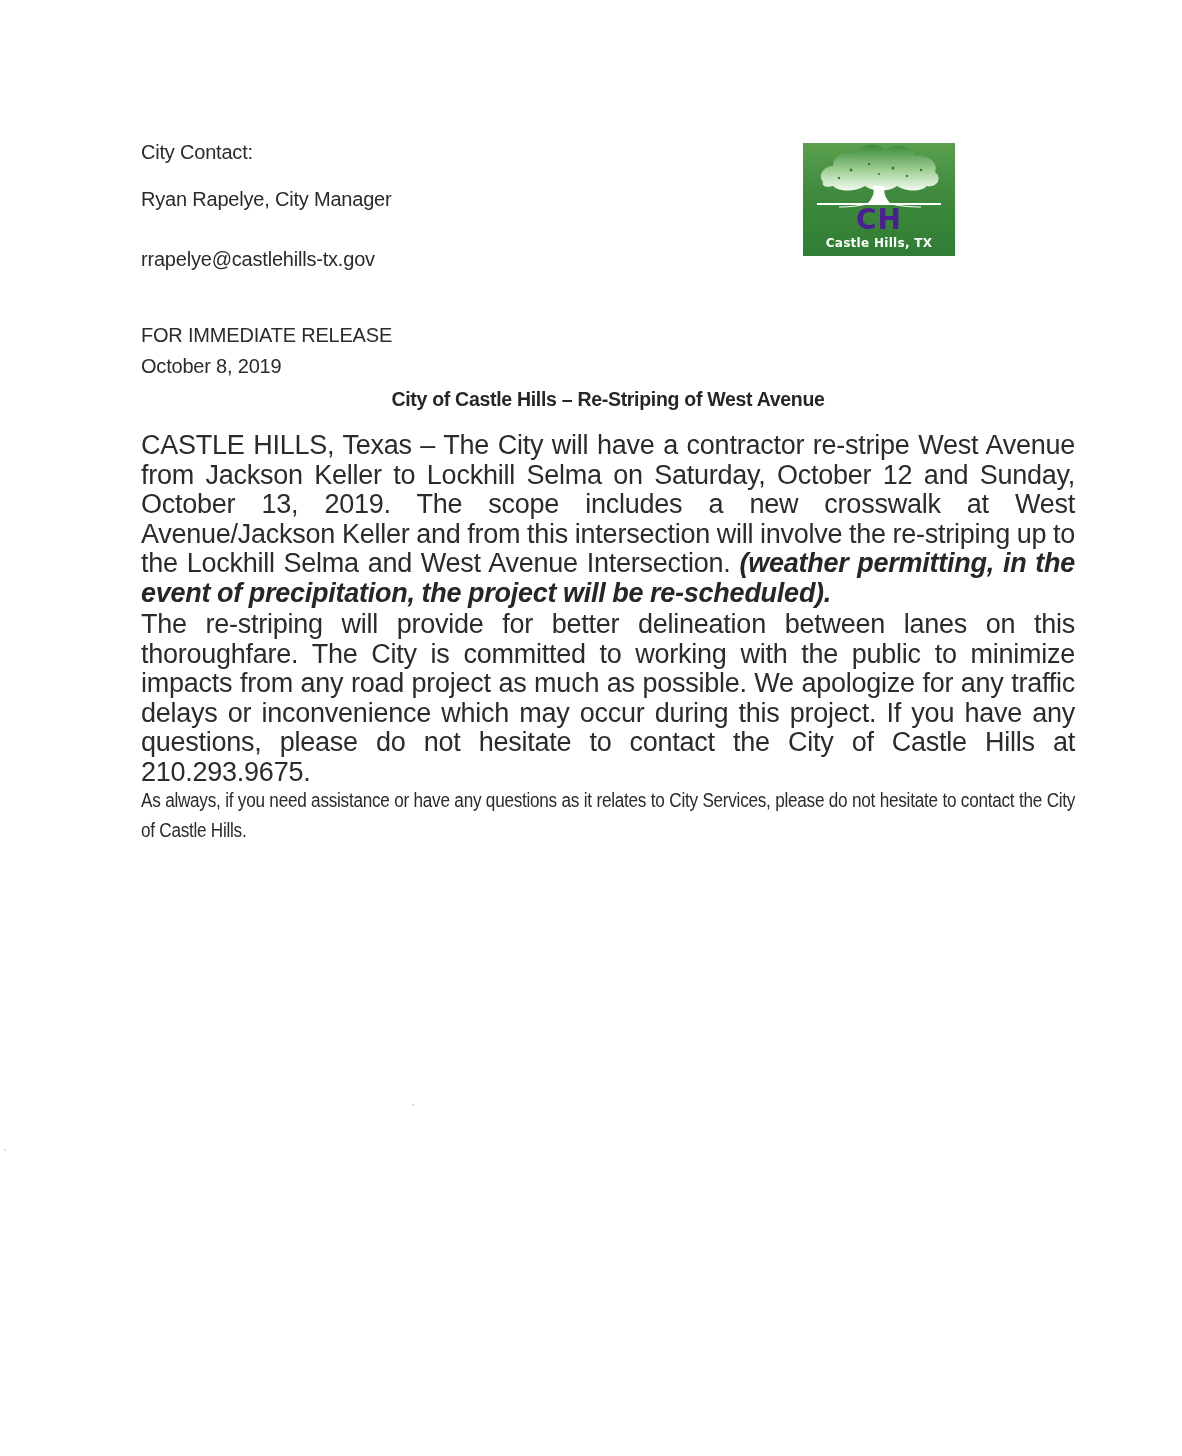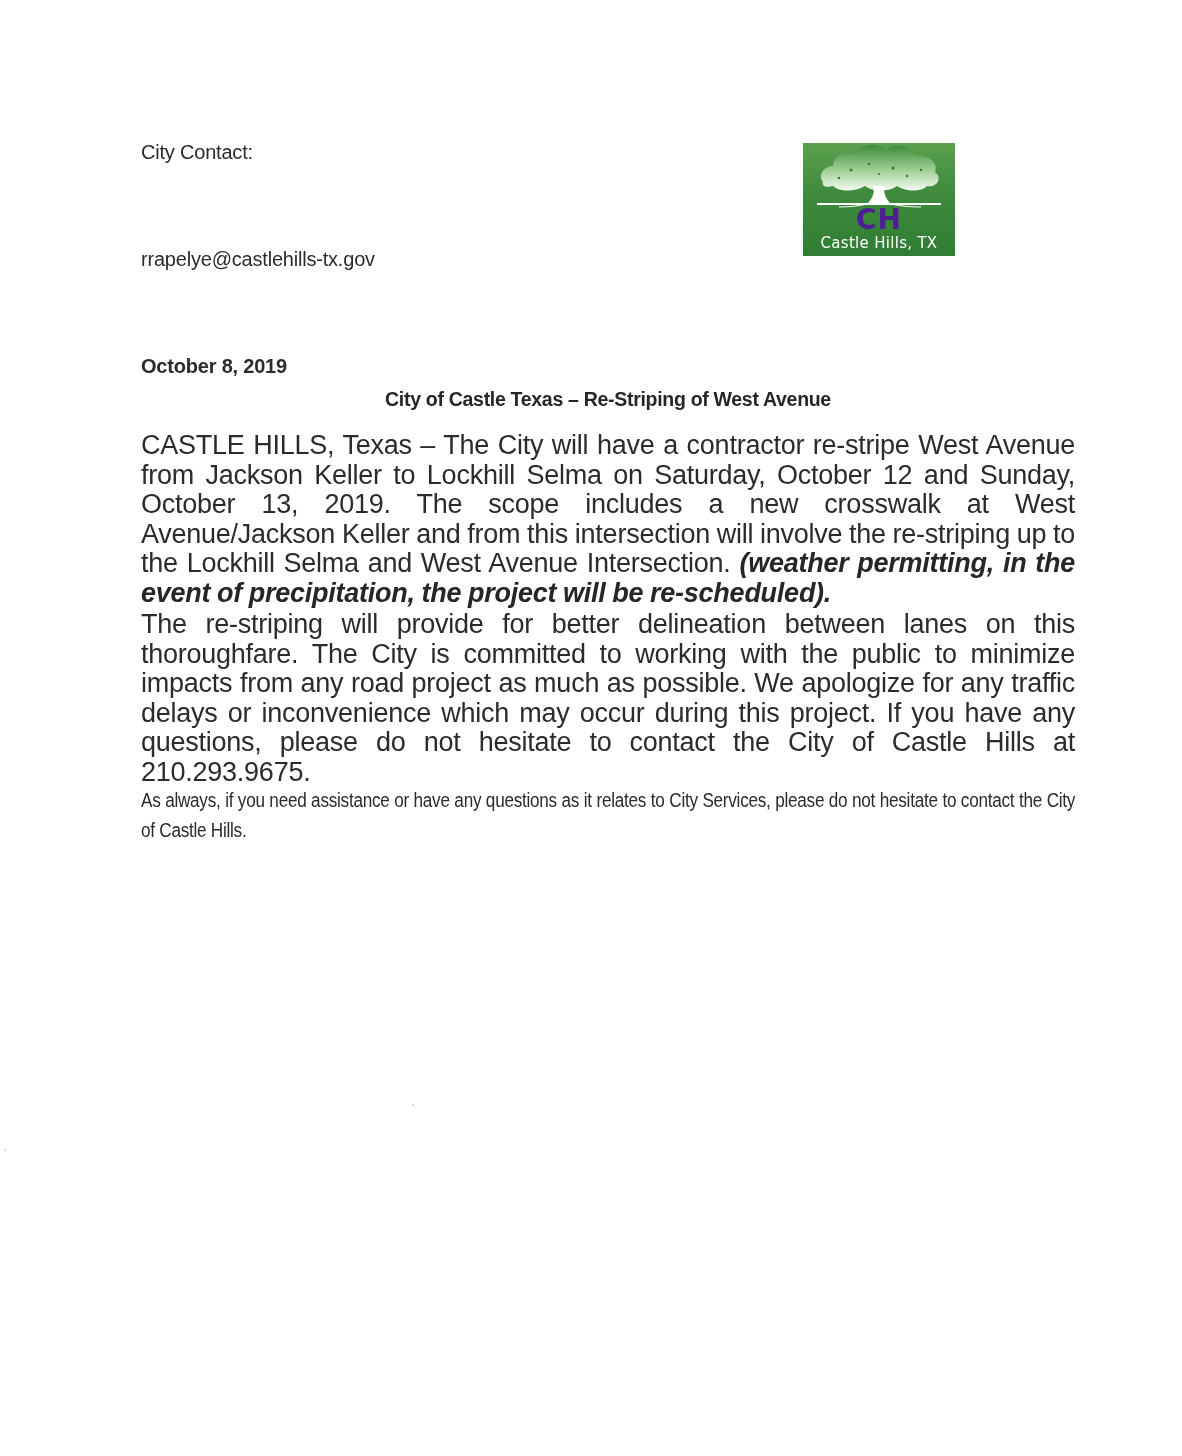--- a/index.html
+++ b/index.html
@@ -29,21 +29,21 @@
       font-size: 20px;
       line-height: 30px;
       white-space: nowrap;
       letter-spacing: -0.2px;
     }
     #contact-heading { top: 129px; }
     #contact-name { top: 176px; }
     #contact-phone { top: 206px; }
     #contact-email { top: 236px; }
     #release-label { top: 312px; }
-    #release-date { top: 343px; font-weight: bold; }
+    #release-date { top: 343px; }
 
     .title {
       position: absolute;
       left: 141px;
       width: 934px;
       top: 376px;
       text-align: center;
       font-weight: bold;
       font-size: 19.5px;
       line-height: 30px;
@@ -121,40 +121,41 @@
       letter-spacing: 1px;
     }
     .logo-sub {
       position: absolute;
       left: 0;
       width: 152px;
       top: 106px;
       text-align: center;
       color: #ffffff;
       font-family: "DejaVu Sans", sans-serif;
-      font-weight: normal;
-      font-size: 15px;
+      font-weight: bold;
+      font-size: 12px;
       line-height: 14px;
       letter-spacing: 0.3px;
     }
 
     .speck {
       position: absolute;
       width: 2px;
       height: 2px;
       background: #cfcfcf;
       border-radius: 50%;
     }
   </style>
 </head>
 <body>
 
 <div class="page">
 
   <div class="line" id="contact-heading">City Contact:</div>
+  <div class="line" id="contact-name">Ryan Rapelye, City Manager</div>
   <div class="line" id="contact-email">rrapelye@castlehills-tx.gov</div>
 
   <div class="logo">
     <div class="logo-box"></div>
     <svg class="logo-tree" viewBox="0 0 152 80" xmlns="http://www.w3.org/2000/svg">
       <defs>
         <linearGradient id="canopyGrad" x1="0" y1="0" x2="0" y2="1">
           <stop offset="0" stop-color="#3c8a3a"></stop>
           <stop offset="0.55" stop-color="#9fcf95"></stop>
           <stop offset="1" stop-color="#f3fbf1"></stop>
@@ -173,23 +174,24 @@
 
       <path d="M70 56 C72 62 70 68 64 74 L88 74 C82 68 80 62 82 56 Z" fill="#ffffff"></path>
 
       <rect x="14" y="73" width="124" height="2" fill="#ffffff"></rect>
       <path d="M64 74 C56 76 46 77 36 77 M88 74 C96 76 108 77 118 77" stroke="#ffffff" stroke-width="1" fill="none"></path>
     </svg>
     <div class="logo-ch">CH</div>
     <div class="logo-sub">Castle Hills, TX</div>
   </div>
 
+  <div class="line" id="release-label">FOR IMMEDIATE RELEASE</div>
   <div class="line" id="release-date">October 8, 2019</div>
 
-  <div class="title">City of Castle Texas – Re-Striping of West Avenue</div>
+  <div class="title">City of Castle Hills – Re-Striping of West Avenue</div>
 
   <div class="para" id="para-1"><span>CASTLE HILLS, Texas – The City will have a contractor re-stripe West Avenue from Jackson Keller to Lockhill Selma on Saturday, October 12 and Sunday, October 13, 2019. The scope includes a new crosswalk at West Avenue/Jackson Keller and from this intersection will involve the re-striping up to the Lockhill Selma and West Avenue Intersection. </span><span class="emph">(weather permitting, in the event of precipitation, the project will be re-scheduled).</span></div>
 
   <div class="para" id="para-2">The re-striping will provide for better delineation between lanes on this thoroughfare. The City is committed to working with the public to minimize impacts from any road project as much as possible. We apologize for any traffic delays or inconvenience which may occur during this project. If you have any questions, please do not hesitate to contact the City of Castle Hills at 210.293.9675.</div>
 
   <div class="para-condensed">As always, if you need assistance or have any questions as it relates to City Services, please do not hesitate to contact the City of Castle Hills.</div>
 
   <div class="speck" style="left:412px; top:1096px;"></div>
   <div class="speck" style="left:4px; top:1141px;"></div>
 </div>

